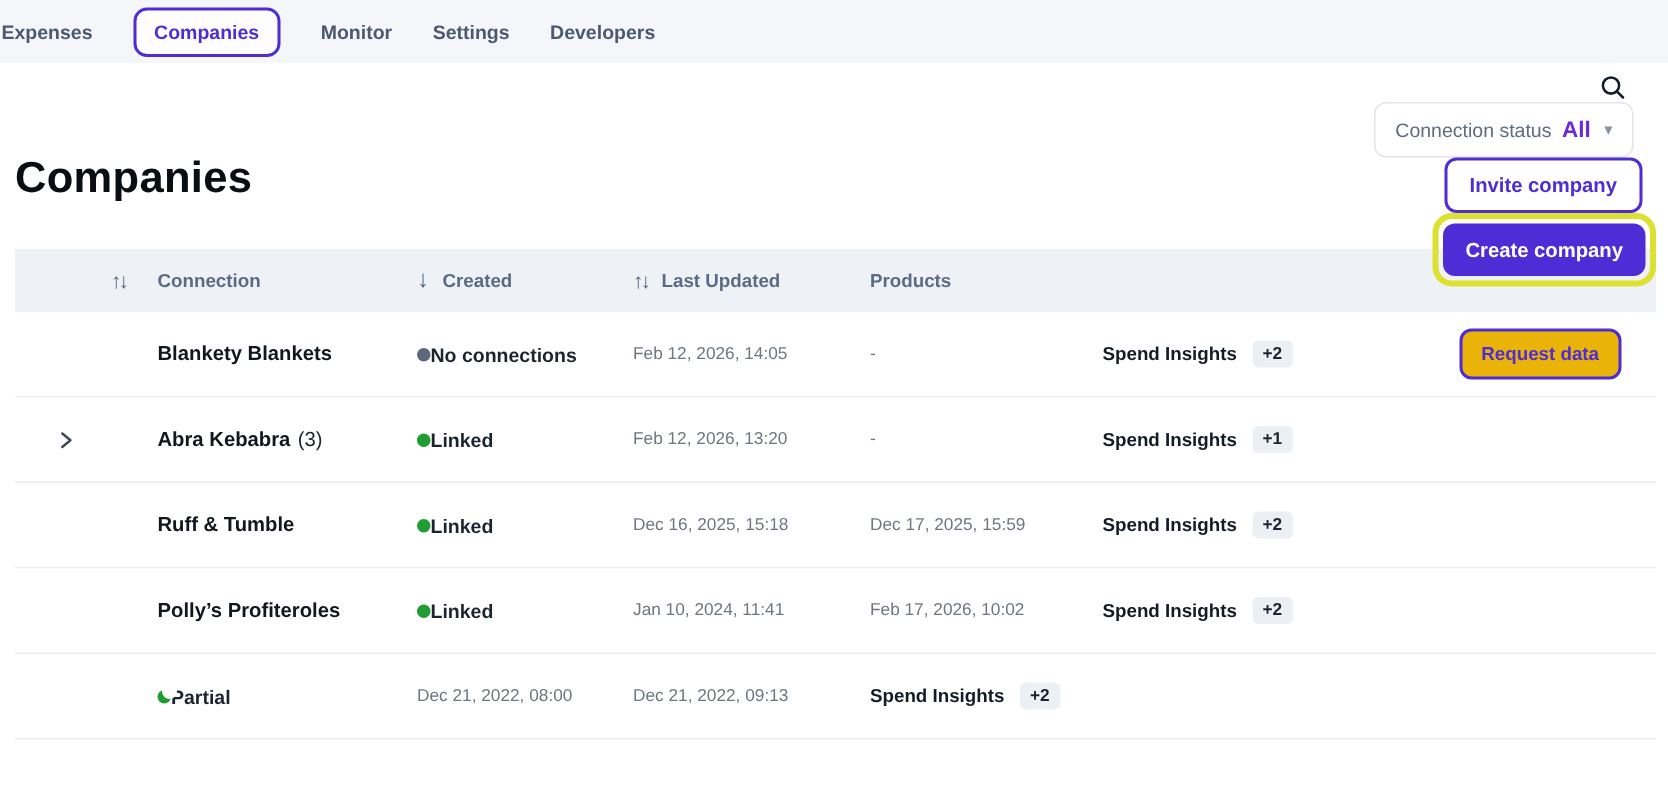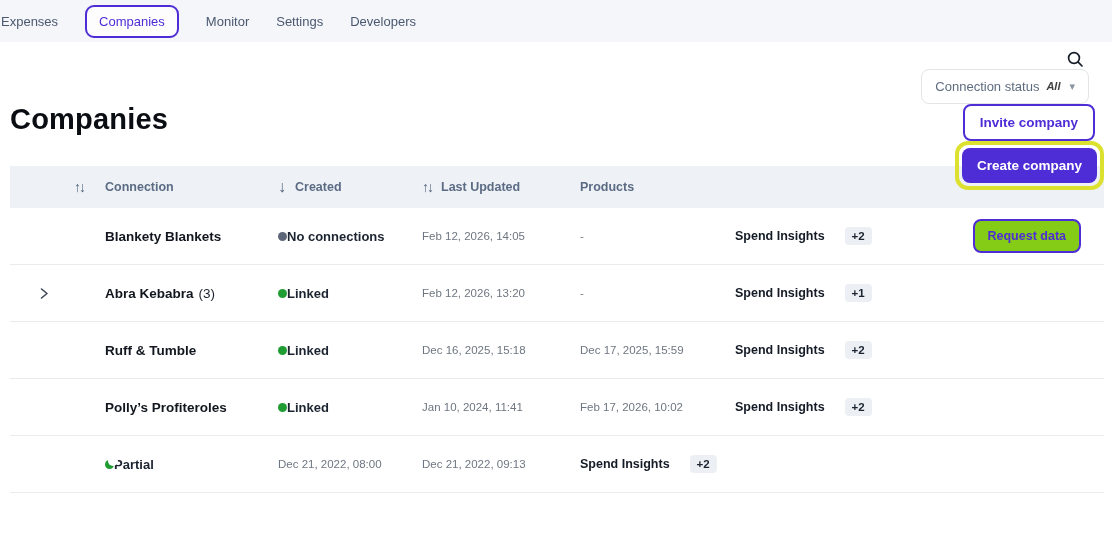--- a/index.html
+++ b/index.html
@@ -1,32 +1,32 @@
 <!DOCTYPE html>
 <html><head>
 <meta charset="utf-8">
 <style>
   * { margin:0; padding:0; box-sizing:border-box; }
   html,body { background:#fff; }
   body { font-family:"Liberation Sans","DejaVu Sans",sans-serif; width:1112px; height:537px; overflow:hidden; color:#141b26; }
 
   
   .navbar { height:42px; background:#f4f6f9; display:flex; align-items:center; gap:27px; padding-left:1px; }
-  .nav-tab { font-size:13px; font-weight:400; color:#4b5870; cursor:pointer; white-space:nowrap; }
+  .nav-tab { font-size:13px; font-weight:700; color:#4b5870; cursor:pointer; white-space:nowrap; }
   .nav-tab.active { color:#4e2cd6; border:2px solid #4e2cd6; background:#fdfdfe; border-radius:9px; padding:7px 12px; }
 
   
   .content { padding:0 8px 0 10px; }
   .page-header { margin-top:53px; height:48px; display:flex; align-items:center; }
   .page-title { font-size:29px; font-weight:800; color:#0a0d12; letter-spacing:.2px; }
   .controls { margin-left:auto; display:flex; align-items:flex-end;flex-direction:column; }
   .search-btn { width:20px; height:20px; margin-right:19px; display:flex; align-items:center; justify-content:center; cursor:pointer; }
   .filter { display:flex; align-items:center; gap:7px; border:1px solid #e2e4e8; border-radius:8px; background:#fff; padding:9px 13px; margin-right:15px; cursor:pointer; }
   .filter-label { font-size:13px; color:#5e6c80; }
-  .filter-value { font-size:11px; font-weight:800; color:#404040;font-style:italic; }
+  .filter-value { font-size:15px; font-weight:800; color:#6d28d9; }
   .filter-caret { font-size:11px; color:#8a93a1; margin-left:2px; }
   .btn { border-radius:8px; font-weight:800; font-size:13.5px; cursor:pointer; white-space:nowrap; font-family:inherit; }
   .btn-invite { background:#fff; border:2px solid #4e2cd6; color:#4e2cd6; padding:9px 15px; margin-right:9px; }
   .highlight-ring { border:4px solid #dce12f; border-radius:13px; padding:3px; }
   .btn-create { background:#4e2cd6; border:none; color:#fff; padding:10px 15px; }
 
   
   .table { margin-top:23px; }
   .grid-row { display:grid; grid-template-columns:95px 173px 144px 158px 155px 190px 1fr; align-items:center; }
   .thead { height:42px; background:#eef2f7; color:#5b6b83; font-size:12.5px; font-weight:700; }
@@ -38,25 +38,25 @@
   .company-name { font-size:13.5px; font-weight:800; color:#12161e; }
   .company-suffix { font-weight:400; color:#1c232e; margin-left:5px; font-size:13.5px; }
   .conn { display:flex; align-items:center; gap:0; }
   .dot { width:9px; height:9px; border-radius:50%; position:relative; flex:0 0 auto; }
   .dot.none { background:#5d6779; }
   .dot.linked { background:#1f9d33; }
   .dot.partial { background:#1f9d33; }
   .dot.partial::after { content:''; position:absolute; width:10px; height:10px; border-radius:50%; background:#fff; left:3px; top:-4px; }
   .conn-text { font-size:13px; font-weight:700; color:#1b2430; }
   .date-text { font-size:11.5px; color:#6e7681; }
-  .products { display:flex; align-items:center; gap:20px; }
+  .products { display:flex; align-items:center; gap:10px; }
   .product-name { font-size:12.5px; font-weight:700; color:#141b26; }
   .badge { background:#eceff3; border-radius:4px; padding:3px 7px; font-size:11.5px; font-weight:800; color:#1b2430; }
   .action-cell { display:flex; justify-content:flex-end; padding-right:23px; }
-  .btn-request { background:#84cc16; border:2px solid #4e2cd6; color:#4e2cd6; border-radius:8px; padding:8px 13px; font-size:12.5px; font-weight:800; cursor:pointer; font-family:inherit; }
+  .btn-request { background:#eab308; border:2px solid #4e2cd6; color:#4e2cd6; border-radius:8px; padding:8px 13px; font-size:12.5px; font-weight:800; cursor:pointer; font-family:inherit; }
   svg { display:block; }
 </style>
 </head>
 <body>
 
 <nav class="navbar">
     <span class="nav-tab">Expenses</span>
     <span class="nav-tab active">Companies</span>
     <span class="nav-tab">Monitor</span>
     <span class="nav-tab">Settings</span>

